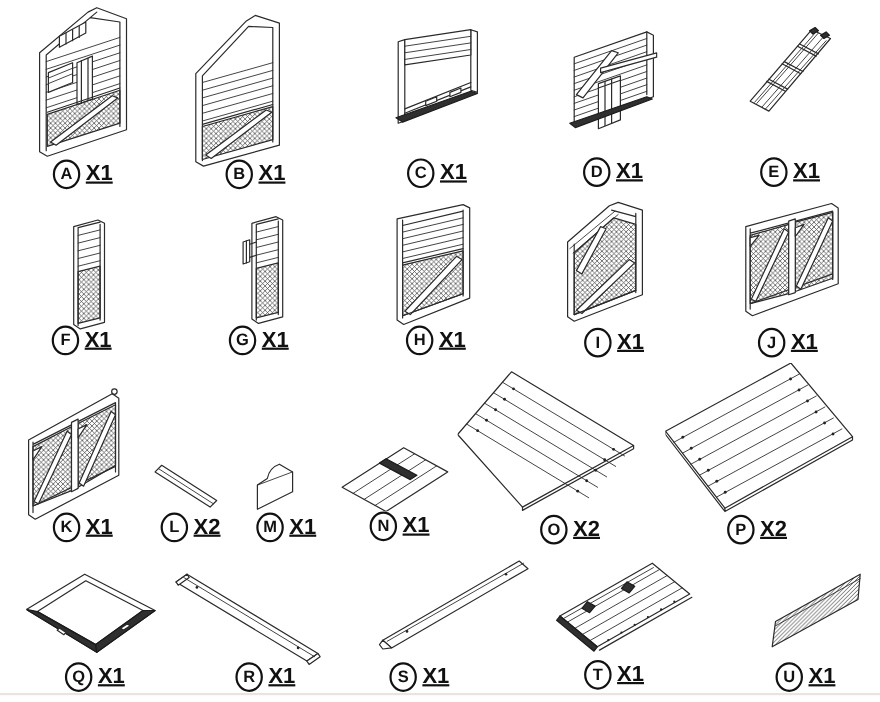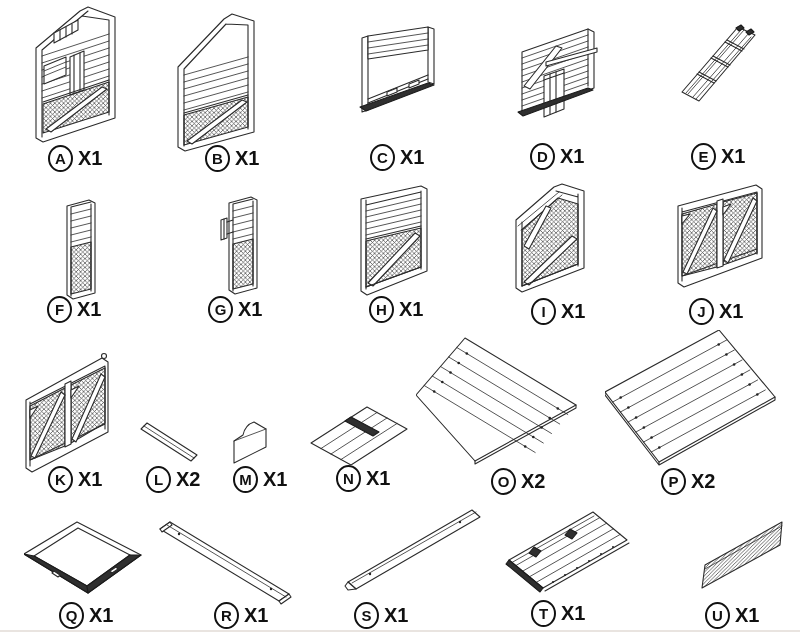--- a/index.html
+++ b/index.html
@@ -9,21 +9,21 @@
   .part svg{display:block;width:100%;height:100%;}
   .part svg *{stroke:#2b2b2b;stroke-width:1.1;fill:none;stroke-linejoin:round;stroke-linecap:round;}
   .part svg .w{fill:#ffffff;}
   .part svg .mesh{fill:url(#meshpat);}
   .part svg .hatchf{fill:url(#hatchpat);}
   .part svg .dark{fill:#2f2f2f;stroke:#1b1b1b;}
   .part svg .dot{fill:#222;stroke:none;}
   .part svg .thin{stroke-width:0.8;}
   .label{position:absolute;display:flex;align-items:center;gap:5px;color:#111;font-weight:bold;white-space:nowrap;}
   .badge{display:inline-flex;align-items:center;justify-content:center;width:21px;height:23px;border:2px solid #111;border-radius:50%;font-size:15px;line-height:1;}
-  .qty{font-size:20px;}
+  .qty{font-size:20px;text-decoration:underline;}
   .divider{position:absolute;left:0;top:630px;width:800px;height:2px;}
 </style>
 </head>
 <body>
 
 <div id="stage" style="background: rgb(255, 255, 255);">
 
 <svg width="0" height="0" style="position:absolute" aria-hidden="true">
   <defs>
     <pattern id="meshpat" width="4.4" height="4.4" patternUnits="userSpaceOnUse">

